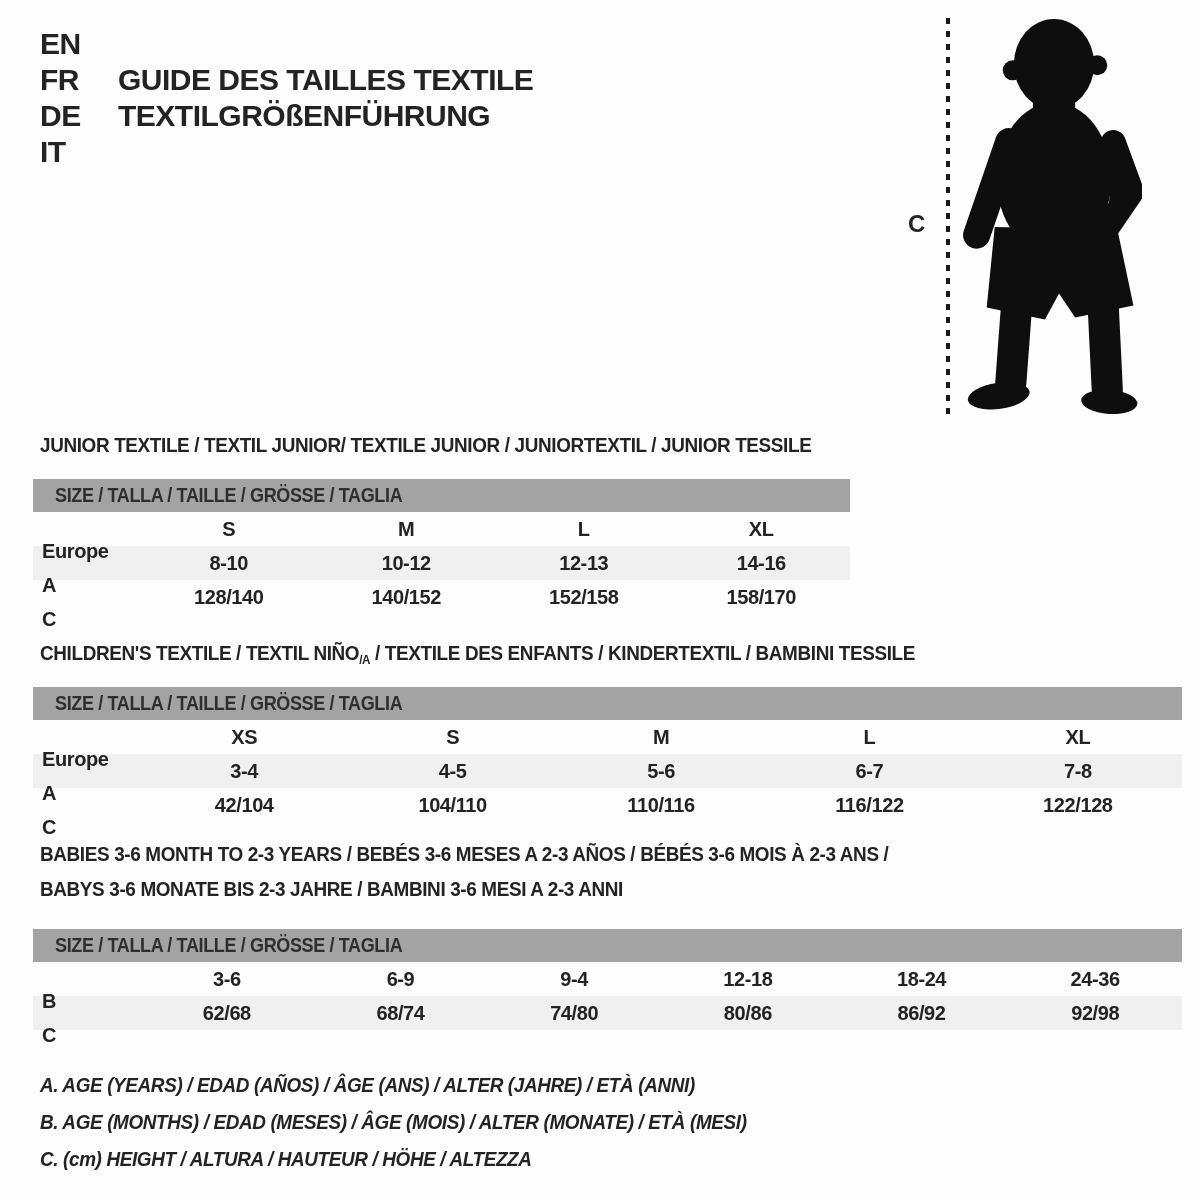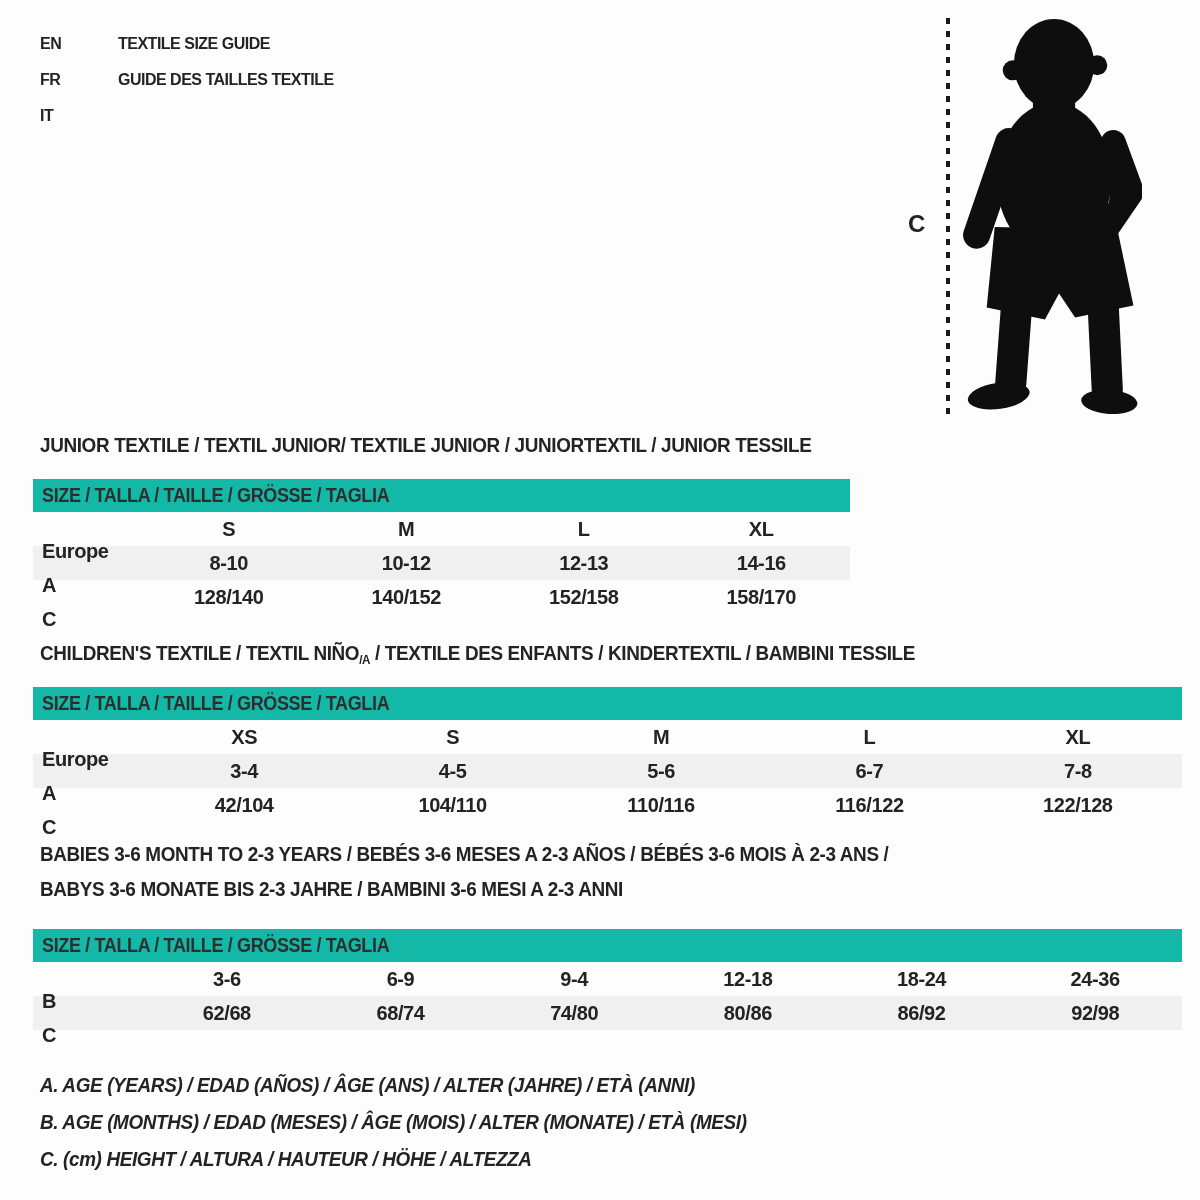--- a/index.html
+++ b/index.html
@@ -5,65 +5,68 @@
   html,body{margin:0;padding:0;background:#ffffff;}
   .page{
     position:relative;
     width:1200px;height:1200px;
     background:#fdfdfd;
     font-family:"Liberation Sans","DejaVu Sans",sans-serif;
     color:#232323;
     overflow:hidden;
   }
   
-  .lang-block{position:absolute;left:40px;top:26px;font-size:16px;font-weight:700;line-height:36px;letter-spacing:-0.5px;}
+  .lang-block{position:absolute;left:40px;top:26px;font-size:30px;font-weight:700;line-height:36px;letter-spacing:-0.5px;}
   .lang-row{display:flex;}
   .lang-code{width:78px;flex:0 0 78px;}
   .lang-title{white-space:nowrap;}
   
   .measure-line{
     position:absolute;left:946px;top:18px;width:4px;height:398px;
     background:repeating-linear-gradient(to bottom,#1a1a1a 0 6px,transparent 6px 13px);
   }
   .measure-label{position:absolute;left:908px;top:210px;font-size:24px;font-weight:700;}
   .silhouette{position:absolute;left:960px;top:16px;}
   
   .sec-title{
     position:absolute;left:40px;font-size:21px;font-weight:700;white-space:nowrap;
     letter-spacing:-0.4px;transform:scaleX(0.9);transform-origin:left center;
   }
   .sub{font-size:13px;vertical-align:-4px;}
   
   .tbl{position:absolute;left:33px;font-size:20px;font-weight:700;letter-spacing:-0.4px;}
   .tbl-header{
-    height:33px;background:#14b8a6;display:flex;align-items:center;
-    padding-left:9px;box-sizing:border-box;color:#2e2e2e;
+    height:33px;background:#a3a3a3;display:flex;align-items:center;
+    padding-left:22px;box-sizing:border-box;color:#2e2e2e;
   }
   .tbl-header .hdr-text{transform:scaleX(0.9);transform-origin:left center;white-space:nowrap;}
   .tbl-row{height:34px;display:flex;align-items:center;}
   .tbl-row.shaded{background:#f0f0f0;}
   .row-label{width:107px;flex:0 0 107px;padding-left:9px;box-sizing:border-box;margin-top:44px;}
   .cell{flex:1 1 0;text-align:center;}
   
   .legend{position:absolute;left:40px;top:1066px;font-size:21px;font-weight:700;line-height:37px;letter-spacing:-0.4px;font-style:italic;}
   .legend-line{transform:scaleX(0.9);transform-origin:left center;white-space:nowrap;}
 </style>
 </head>
 <body>
 
 <div class="page">
 
   <div class="lang-block">
     <div class="lang-row">
       <span class="lang-code">EN</span>
-      <span class="lang-title">TEXTILE SIZE GUIDE</span>
     </div>
     <div class="lang-row">
       <span class="lang-code">FR</span>
       <span class="lang-title">GUIDE DES TAILLES TEXTILE</span>
+    </div>
+    <div class="lang-row">
+      <span class="lang-code">DE</span>
+      <span class="lang-title">TEXTILGRÖßENFÜHRUNG</span>
     </div>
     <div class="lang-row">
       <span class="lang-code">IT</span>
     </div>
   </div>
 
   <div class="measure-line"></div>
   <div class="measure-label">C</div>
   <svg class="silhouette" width="182" height="402" viewBox="0 0 180 400" xmlns="http://www.w3.org/2000/svg">
     <g fill="#0e0e0e" stroke="none">

